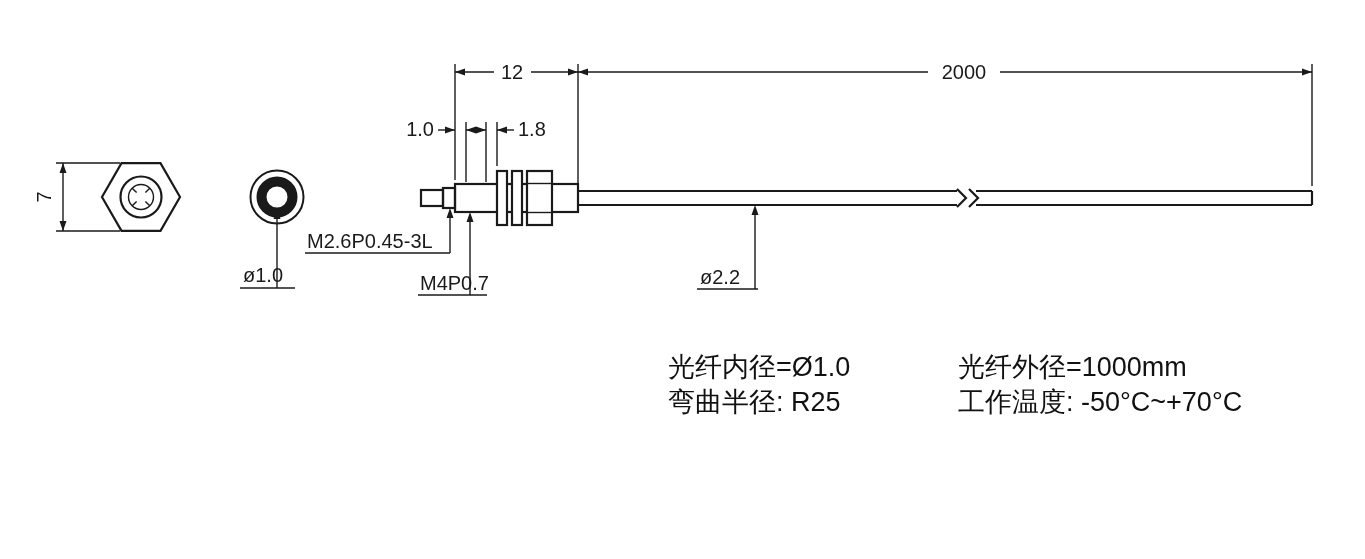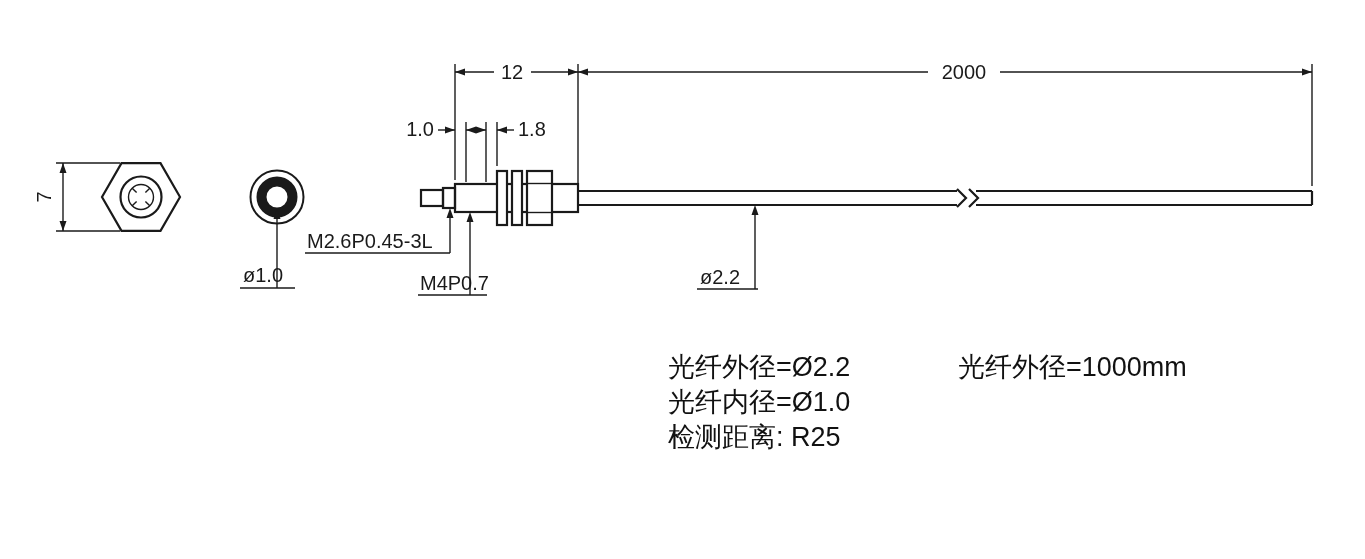--- a/index.html
+++ b/index.html
@@ -149,21 +149,21 @@
 
     <g>
       <text class="label-text" x="700" y="284">ø2.2</text>
       <line class="ln thin" x1="697" y1="289" x2="758" y2="289"></line>
       <line class="ln thin" x1="755" y1="289" x2="755" y2="211"></line>
       <polygon class="arrow" points="755,205 751.5,215 758.5,215"></polygon>
     </g>
   </svg>
 
   <div class="specs specs-left">
-    <div>光纤外径=Ø2.2</div>
     <div>光纤内径=Ø1.0</div>
-    <div>检测距离: R25</div>
+    <div>弯曲半径: R25</div>
   </div>
   <div class="specs specs-right">
     <div>光纤外径=1000mm</div>
+    <div>工作温度: -50°C~+70°C</div>
   </div>
 
 </div>
 
 </body></html>

